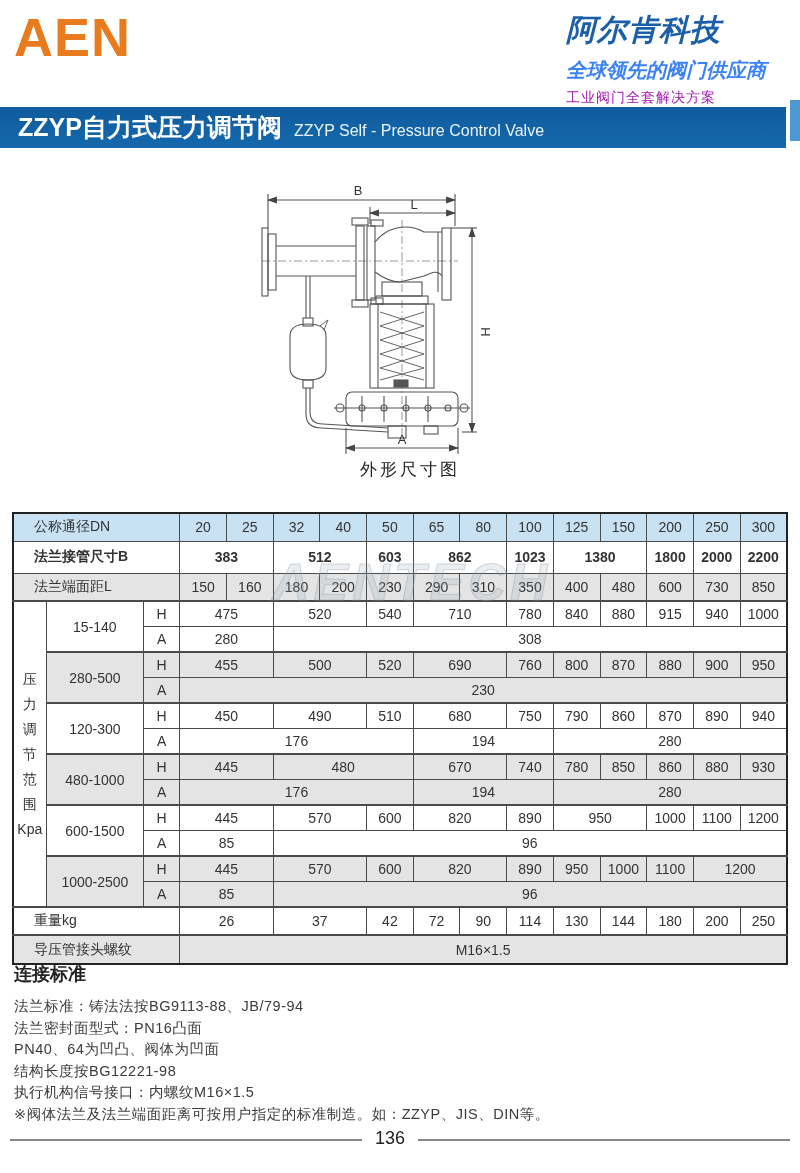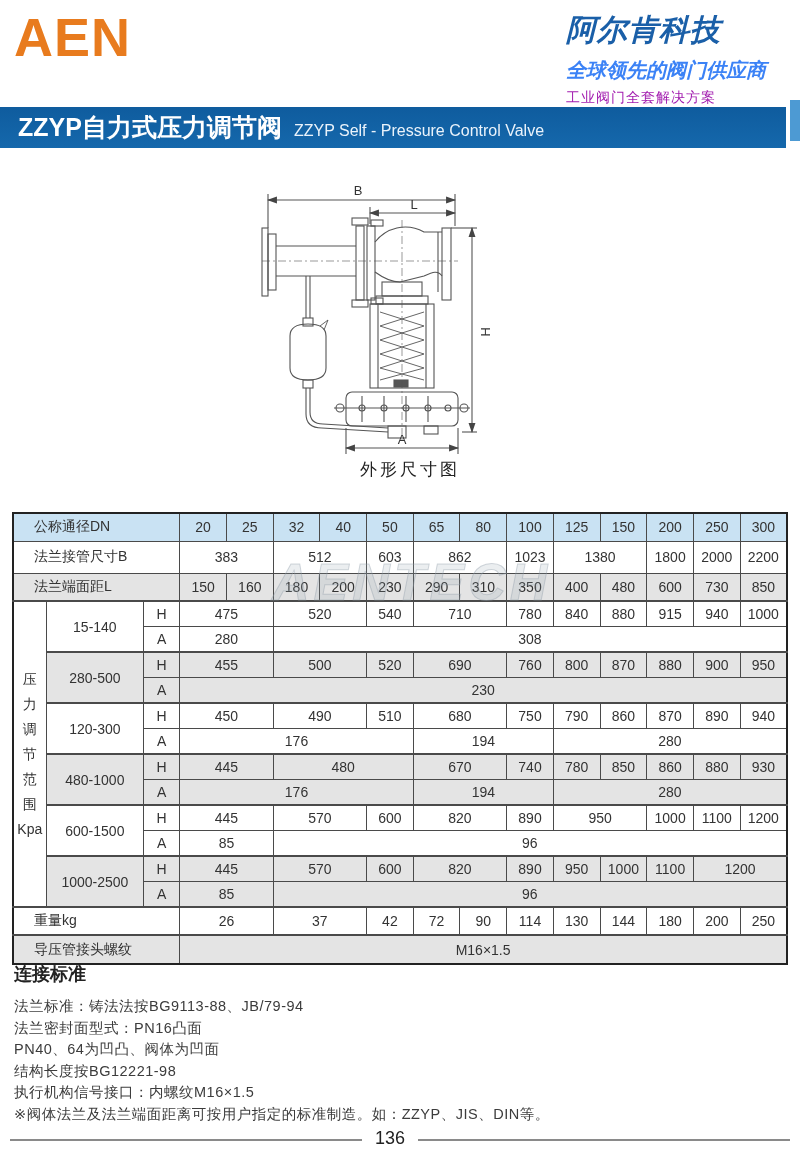--- a/index.html
+++ b/index.html
@@ -182,21 +182,21 @@
           <td class="hdr">50</td>
           <td class="hdr">65</td>
           <td class="hdr">80</td>
           <td class="hdr">100</td>
           <td class="hdr">125</td>
           <td class="hdr">150</td>
           <td class="hdr">200</td>
           <td class="hdr">250</td>
           <td class="hdr">300</td>
         </tr>
-        <tr style="height: 32px;">
+        <tr style="height: 32px; font-weight: bold;">
           <td colspan="3" class="lbl">法兰接管尺寸B</td>
           <td colspan="2">383</td>
           <td colspan="2">512</td>
           <td>603</td>
           <td colspan="2">862</td>
           <td>1023</td>
           <td colspan="2">1380</td>
           <td>1800</td>
           <td>2000</td>
           <td>2200</td>

